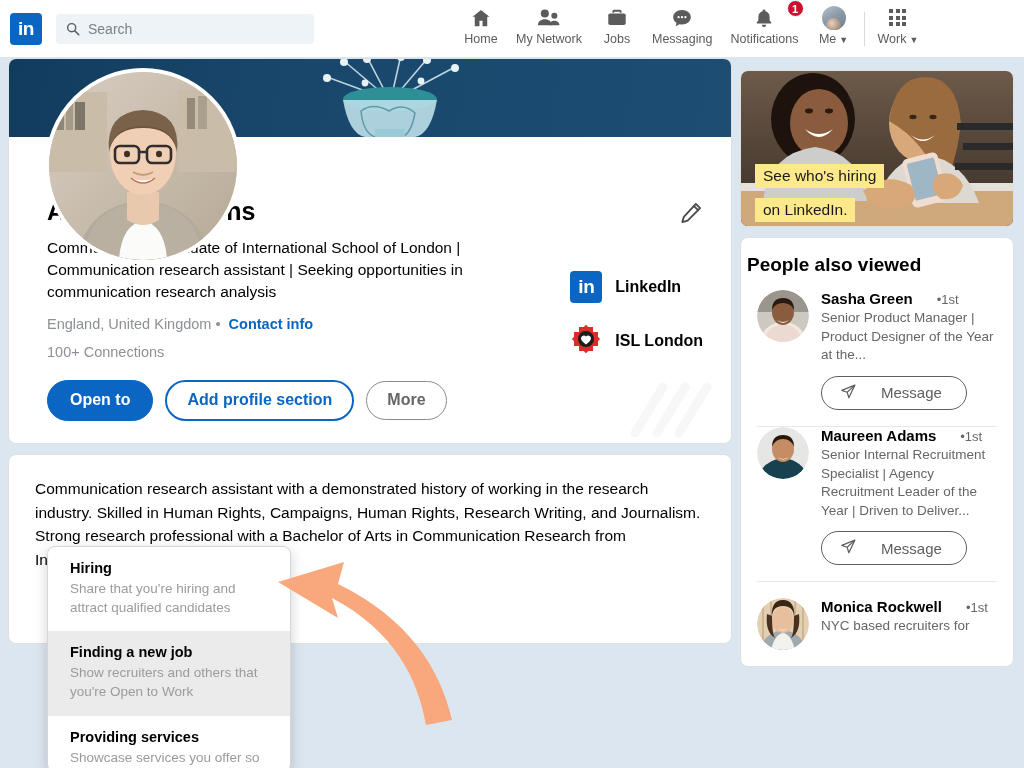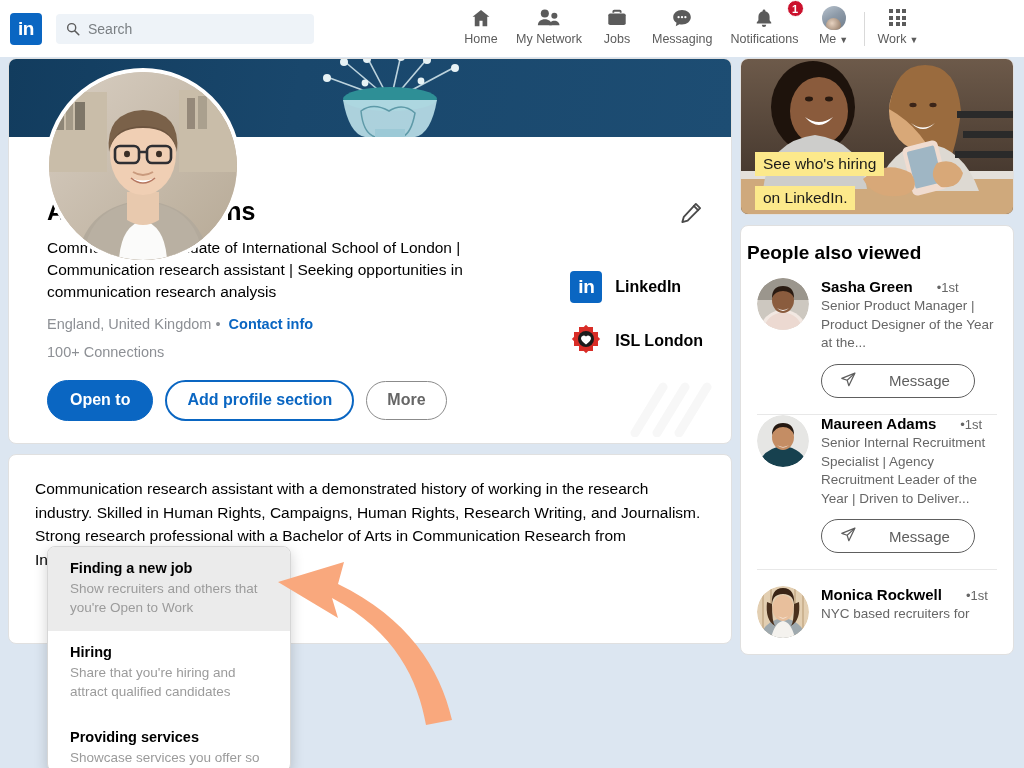--- a/index.html
+++ b/index.html
@@ -80,21 +80,21 @@
   }
   .nav-divider {
     width: 1px; height: 34px; background: #d9d9d9;
     align-self: center; margin: 0 4px;
   }
   .grid-ico { display: grid; grid-template-columns: repeat(3,4px); gap: 2.5px; }
   .grid-ico i { width: 4px; height: 4px; background: #5b5b5b; display:block; }
 
   
   .main-col { position: absolute; left: 8px; top: 58px; width: 724px; }
-  .side-col { position: absolute; left: 740px; top: 58px; width: 274px; }
+  .side-col { position: absolute; left: 740px; top: 70px; width: 274px; }
 
   .card {
     background: #fff; border: 1px solid #e0e0e0;
     border-radius: 8px; overflow: hidden;
   }
 
   
   .profile-card { position: relative; }
   .cover {
     height: 78px; width: 100%;
@@ -203,21 +203,21 @@
   .pav-meta { flex: 1; min-width: 0; }
   .pav-nameline { display: flex; align-items: baseline; gap: 24px; }
   .pav-name { font-size: 15px; font-weight: bold; color: #000; }
   .pav-degree { font-size: 13px; color: #666; white-space: nowrap; }
   .pav-desc { font-size: 13.5px; color: #666666; line-height: 1.38; margin-top: 2px; }
   .msg-btn {
     margin-top: 11px; border: 1.5px solid #5e5e5e; color: #5e5e5e;
     background: #fff; border-radius: 18px;
     font-size: 15px; font-family: inherit;
     padding: 6px 24px 6px 18px; cursor: pointer;
-    display: inline-flex; align-items: center; gap: 32px;
+    display: inline-flex; align-items: center; gap: 24px;
   }
 </style>
 </head>
 <body>
 
 <div class="page">
 
   <div class="topnav">
     <div class="li-logo">in</div>
 
@@ -443,27 +443,27 @@
         </g>
       </svg>
     </div>
 
     <div class="card about-card" style="height:190px;">
       <div class="about-text">Communication research assistant with a demonstrated history of working in the research industry. Skilled in Human Rights, Campaigns, Human Rights, Research Writing, and Journalism. Strong research professional with a Bachelor of Arts in Communication Research from International School of London.</div>
     </div>
   </div>
 
   <div class="dropdown">
+    <div class="dd-item">
+      <div class="dd-title">Hiring</div>
+      <div class="dd-sub">Share that you're hiring and attract qualified candidates</div>
+    </div>
     <div class="dd-item active">
       <div class="dd-title">Finding a new job</div>
       <div class="dd-sub">Show recruiters and others that you're Open to Work</div>
-    </div>
-    <div class="dd-item">
-      <div class="dd-title">Hiring</div>
-      <div class="dd-sub">Share that you're hiring and attract qualified candidates</div>
     </div>
     <div class="dd-item">
       <div class="dd-title">Providing services</div>
       <div class="dd-sub">Showcase services you offer so new clients can discover you</div>
     </div>
   </div>
 
   <svg class="arrow-ann" width="190" height="170" viewBox="0 0 190 170">
     <path d="M150 165 C 142 120, 120 72, 56 38 L 62 58 L 2 22 L 68 2 L 62 24 C 132 58, 164 108, 176 160 z" fill="#f9a87d"></path>
   </svg>

